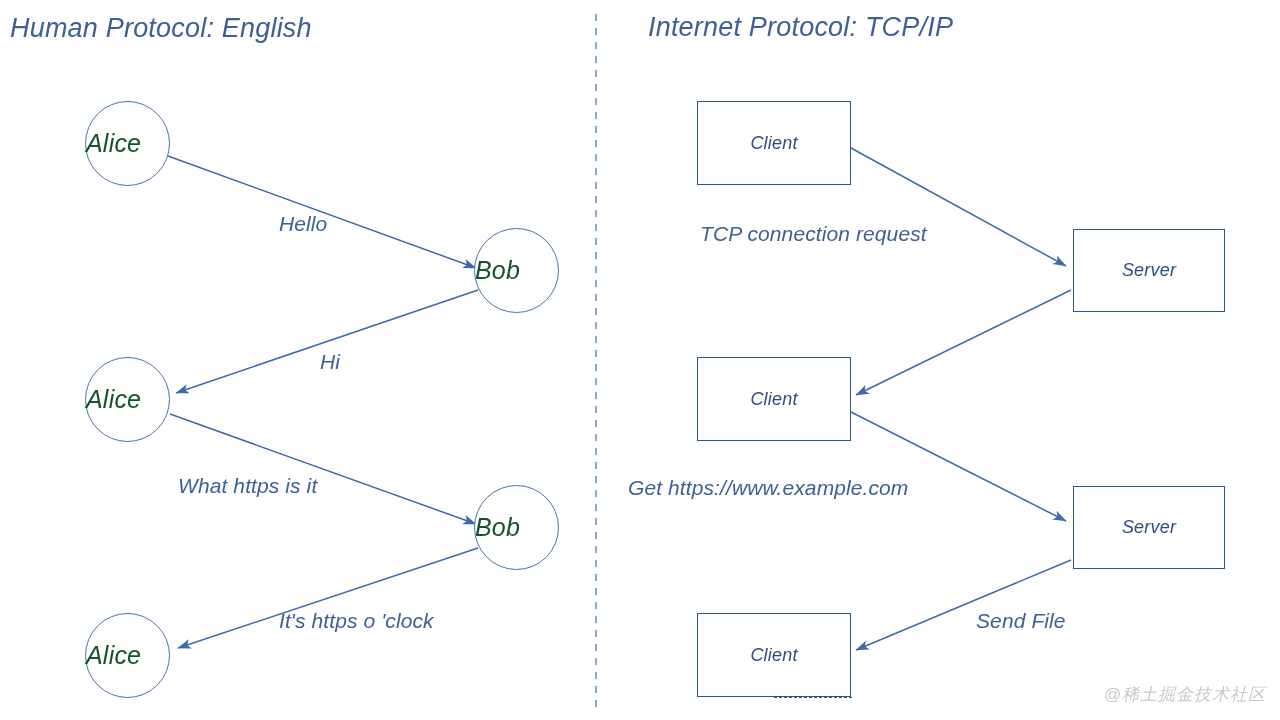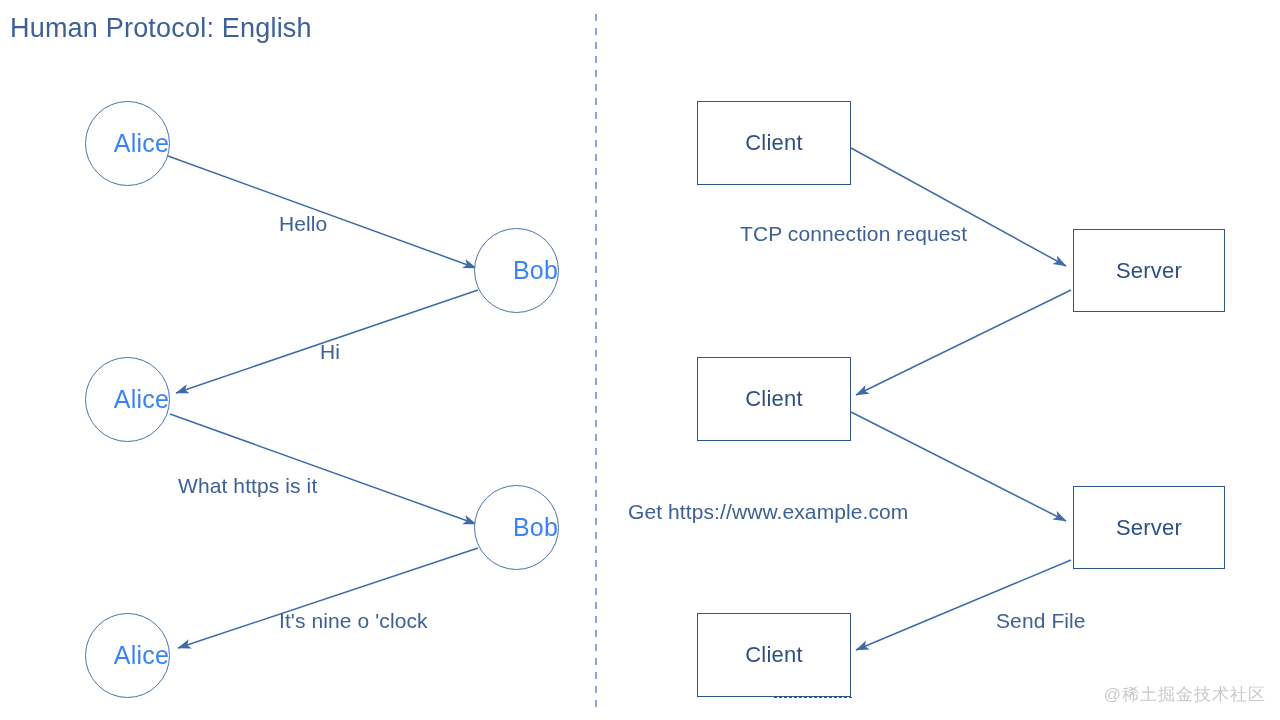--- a/index.html
+++ b/index.html
@@ -12,20 +12,21 @@
     height: 720px;
     overflow: hidden;
     font-family: "Liberation Sans", sans-serif;
     position: relative;
   }
   #stage {
     position: relative;
     width: 1280px;
     height: 720px;
     background: #ffffff;
+    font-style: italic;
   }
   .svg-layer {
     position: absolute;
     left: 0;
     top: 0;
     width: 1280px;
     height: 720px;
     pointer-events: none;
   }
   .panel-title {
@@ -40,35 +41,35 @@
   #title-right { left: 648px; top: 12px; }
 
   .node-circle {
     position: absolute;
     border: 1.4px solid #4a72ad;
     border-radius: 50%;
     background: #ffffff;
     box-sizing: border-box;
     display: flex;
     align-items: center;
-    justify-content: flex-end;
-    color: #3b82f6;
+    justify-content: flex-start;
+    color: #14532d;
     font-size: 25px;
     letter-spacing: 0.2px;
   }
   .node-box {
     position: absolute;
     border: 1.6px solid #2e568c;
     background: #ffffff;
     box-sizing: border-box;
     display: flex;
     align-items: center;
     justify-content: center;
     color: #2b4f85;
-    font-size: 22px;
+    font-size: 18px;
     letter-spacing: 0.2px;
   }
   .node-box.dashed-bottom-part::after {
     content: "";
     position: absolute;
     left: 50%;
     right: -2px;
     bottom: -1.6px;
     height: 0;
     border-bottom: 1.6px dashed #2e568c;
@@ -90,20 +91,21 @@
     white-space: nowrap;
   }
 </style>
 </head>
 <body>
 
 <div id="stage">
 
   <div class="panel-title" id="title-left">Human Protocol: English</div>
 
+  <div class="panel-title" id="title-right">Internet Protocol: TCP/IP</div>
 
   <svg class="svg-layer" viewBox="0 0 1280 720">
     <defs>
       <marker id="ah" markerWidth="10" markerHeight="10" refX="8.6" refY="3.2" orient="auto" markerUnits="strokeWidth">
         <path d="M0,0 L9,3.2 L0,6.4 L2.2,3.2 z" fill="#3f6aa8"></path>
       </marker>
     </defs>
 
     <line x1="596" y1="14" x2="596" y2="712" stroke="#6e93c4" stroke-width="1.6" stroke-dasharray="7 7"></line>
 
@@ -139,25 +141,25 @@
   <div class="node-circle" style="left:474px; top:485px; width:85px; height:85px;">
     <span>Bob</span>
   </div>
 
   <div class="node-circle" style="left:85px; top:613px; width:85px; height:85px;">
     <span>Alice</span>
   </div>
 
   <div class="edge-label" style="left:279px; top:212px;">Hello</div>
 
-  <div class="edge-label" style="left:320px; top:340px;">Hi</div>
+  <div class="edge-label" style="left:320px; top:350px;">Hi</div>
 
   <div class="edge-label" style="left:178px; top:474px;">What https is it</div>
 
-  <div class="edge-label" style="left:279px; top:609px;">It's nine o 'clock</div>
+  <div class="edge-label" style="left:279px; top:609px;">It's https o 'clock</div>
 
   <div class="node-box" style="left:697px; top:101px; width:154px; height:84px;">
     <span>Client</span>
   </div>
 
   <div class="node-box" style="left:1073px; top:229px; width:152px; height:83px;">
     <span>Server</span>
   </div>
 
   <div class="node-box" style="left:697px; top:357px; width:154px; height:84px;">
@@ -165,22 +167,22 @@
   </div>
 
   <div class="node-box" style="left:1073px; top:486px; width:152px; height:83px;">
     <span>Server</span>
   </div>
 
   <div class="node-box dashed-bottom-part" style="left:697px; top:613px; width:154px; height:84px;">
     <span>Client</span>
   </div>
 
-  <div class="edge-label" style="left:700px; top:222px;margin-left:40px;">TCP connection request</div>
+  <div class="edge-label" style="left:700px; top:222px;">TCP connection request</div>
 
 
-  <div class="edge-label" style="left:628px; top:500px;">Get https://www.example.com</div>
+  <div class="edge-label" style="left:628px; top:476px;">Get https://www.example.com</div>
 
-  <div class="edge-label" style="left:996px; top:609px;">Send File</div>
+  <div class="edge-label" style="left:976px; top:609px;">Send File</div>
 
   <div class="watermark">@稀土掘金技术社区</div>
 
 </div>
 
 </body></html>

